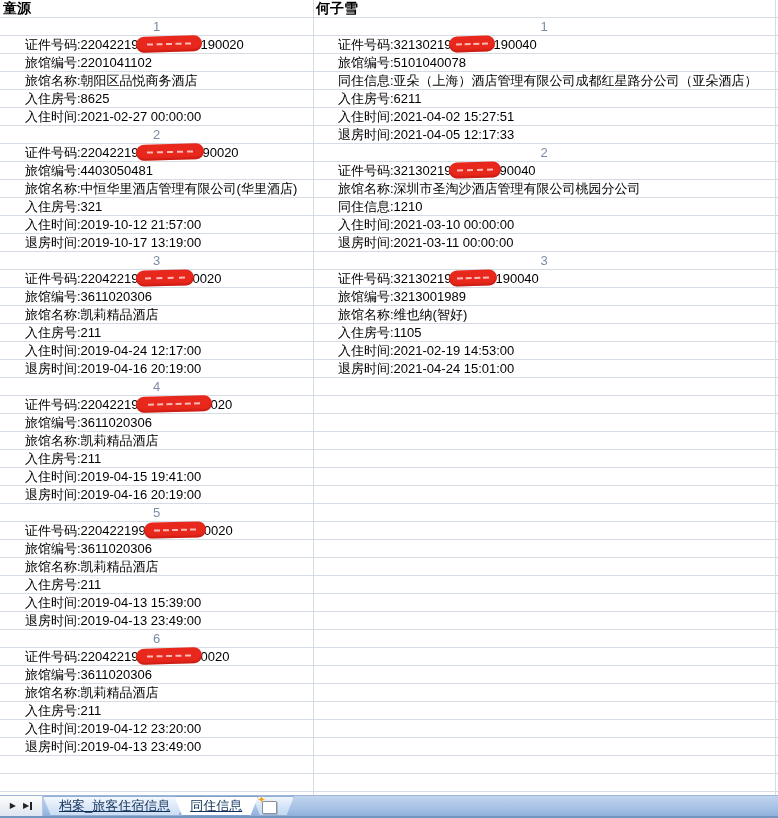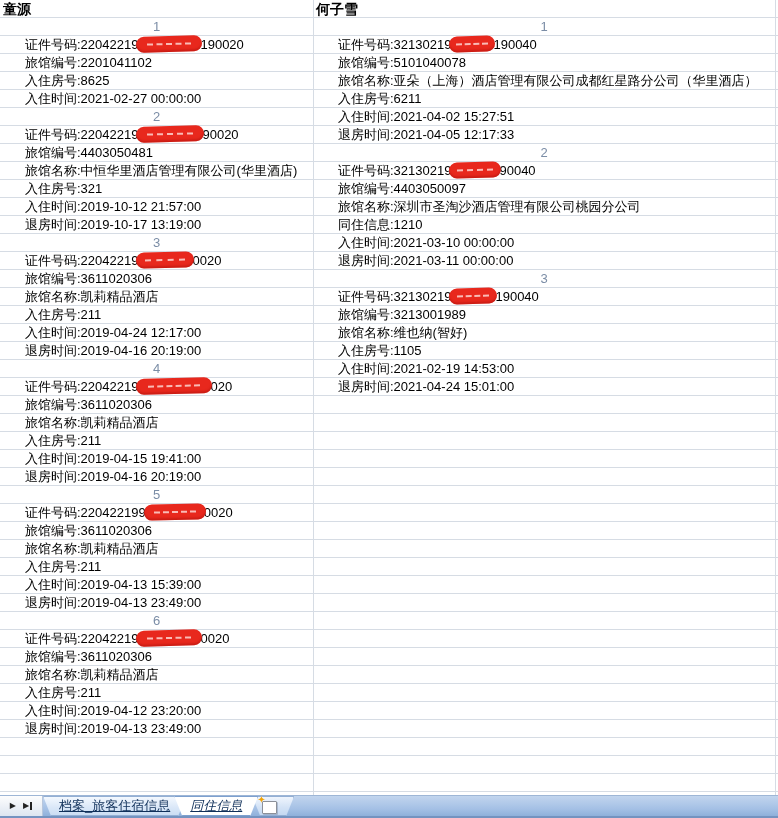--- a/index.html
+++ b/index.html
@@ -14,21 +14,21 @@
   }
   .vline{position:absolute;top:0;bottom:0;width:1px;background:#d6dce4;}
   .v1{left:313px;}
   .v2{left:775px;}
 
   .col{position:absolute;top:0;}
   .col-a{left:0;width:313px;}
   .col-b{left:313px;width:462px;}
 
   .row{height:18px;line-height:18px;white-space:nowrap;font-size:13px;color:#000;overflow:visible;}
-  .header-row{font-weight:bold;font-size:14px;padding-left:3px;}
+  .header-row{font-weight:bold;font-size:14px;padding-left:3px;font-family:Liberation Serif, serif;}
   .num-row{text-align:center;color:#7b8da6;font-size:13px;}
   .field-row{padding-left:25px;}
 
   
   .redact{
     display:inline-block;height:16px;background:#e8281d;border-radius:8px;
     vertical-align:-3px;margin:0 -2px;position:relative;transform:rotate(-1.5deg);
     box-shadow:inset 0 -2px 2px rgba(150,10,5,.35);
   }
   .redact::after{
@@ -52,21 +52,21 @@
   .nav-btn{font-size:8px;color:#222;line-height:1;cursor:default;display:inline-flex;align-items:center;}
   .nav-btn .bar{display:inline-block;width:2px;height:8px;background:#222;margin-left:1px;}
 
   .tab{
     position:relative;flex:0 0 auto;margin-top:0;height:100%;
     padding:0 16px;line-height:19px;font-size:13px;
     background:linear-gradient(#f6faff,#dbe8f8 55%,#c9dcf3);
     clip-path:polygon(0 0,100% 0,calc(100% - 8px) 100%,8px 100%);
     box-shadow:inset 0 0 0 1px #93afd4;
   }
-  .tab.active{background:#ffffff;z-index:2;margin-left:-12px;box-shadow:inset 0 0 0 1px #7da0cf;font-style:italic;}
+  .tab.active{background:#ffffff;z-index:2;margin-left:-12px;box-shadow:inset 0 0 0 1px #7da0cf;}
   .tab-label{color:#10305a;text-decoration:underline;text-align:right;}
   .insert-tab{width:22px;padding:0 10px;margin-left:-6px;
     background:linear-gradient(#f2f7fe,#d4e3f6 55%,#c2d7f1);}
   .sheet-ico{position:relative;display:inline-block;width:13px;height:11px;background:#fff;
     border:1px solid #8b9099;border-radius:1px;margin-top:5px;
     box-shadow:1px 1px 0 rgba(90,110,140,.35);}
   .sheet-ico .star{position:absolute;left:-6px;top:-7px;color:#f0a30a;font-size:10px;line-height:1;
     text-shadow:0 0 1px #fff;}
   .band-rest{flex:1 1 auto;}
 </style>
@@ -76,20 +76,21 @@
 <div class="screen">
 
   <div class="grid">
     <div class="vline v1"></div>
     <div class="vline v2"></div>
     <div class="col col-a">
         <div class="row header-row">童源</div>
         <div class="row num-row">1</div>
         <div class="row field-row">证件号码:22042219<span class="redact" style="width: 66px;"></span>190020</div>
         <div class="row field-row">旅馆编号:2201041102</div>
+        <div class="row field-row">旅馆名称:朝阳区品悦商务酒店</div>
         <div class="row field-row">入住房号:8625</div>
         <div class="row field-row">入住时间:2021-02-27 00:00:00</div>
         <div class="row num-row">2</div>
         <div class="row field-row">证件号码:22042219<span class="redact" style="width: 68px;"></span>90020</div>
         <div class="row field-row">旅馆编号:4403050481</div>
         <div class="row field-row">旅馆名称:中恒华里酒店管理有限公司(华里酒店)</div>
         <div class="row field-row">入住房号:321</div>
         <div class="row field-row">入住时间:2019-10-12 21:57:00</div>
         <div class="row field-row">退房时间:2019-10-17 13:19:00</div>
         <div class="row num-row">3</div>
@@ -119,27 +120,26 @@
         <div class="row field-row">旅馆名称:凯莉精品酒店</div>
         <div class="row field-row">入住房号:211</div>
         <div class="row field-row">入住时间:2019-04-12 23:20:00</div>
         <div class="row field-row">退房时间:2019-04-13 23:49:00</div>
       </div>
     <div class="col col-b">
         <div class="row header-row">何子雪</div>
         <div class="row num-row">1</div>
         <div class="row field-row">证件号码:32130219<span class="redact" style="width: 46px;"></span>190040</div>
         <div class="row field-row">旅馆编号:5101040078</div>
-        <div class="row field-row">旅馆名称:亚朵（上海）酒店管理有限公司成都红星路分公司（华里酒店）</div>
+        <div class="row field-row">同住信息:亚朵（上海）酒店管理有限公司成都红星路分公司（亚朵酒店）</div>
         <div class="row field-row">入住房号:6211</div>
         <div class="row field-row">入住时间:2021-04-02 15:27:51</div>
         <div class="row field-row">退房时间:2021-04-05 12:17:33</div>
         <div class="row num-row">2</div>
         <div class="row field-row">证件号码:32130219<span class="redact" style="width: 52px;"></span>90040</div>
-        <div class="row field-row">旅馆编号:4403050097</div>
         <div class="row field-row">旅馆名称:深圳市圣淘沙酒店管理有限公司桃园分公司</div>
         <div class="row field-row">同住信息:1210</div>
         <div class="row field-row">入住时间:2021-03-10 00:00:00</div>
         <div class="row field-row">退房时间:2021-03-11 00:00:00</div>
         <div class="row num-row">3</div>
         <div class="row field-row">证件号码:32130219<span class="redact" style="width: 48px;"></span>190040</div>
         <div class="row field-row">旅馆编号:3213001989</div>
         <div class="row field-row">旅馆名称:维也纳(智好)</div>
         <div class="row field-row">入住房号:1105</div>
         <div class="row field-row">入住时间:2021-02-19 14:53:00</div>

